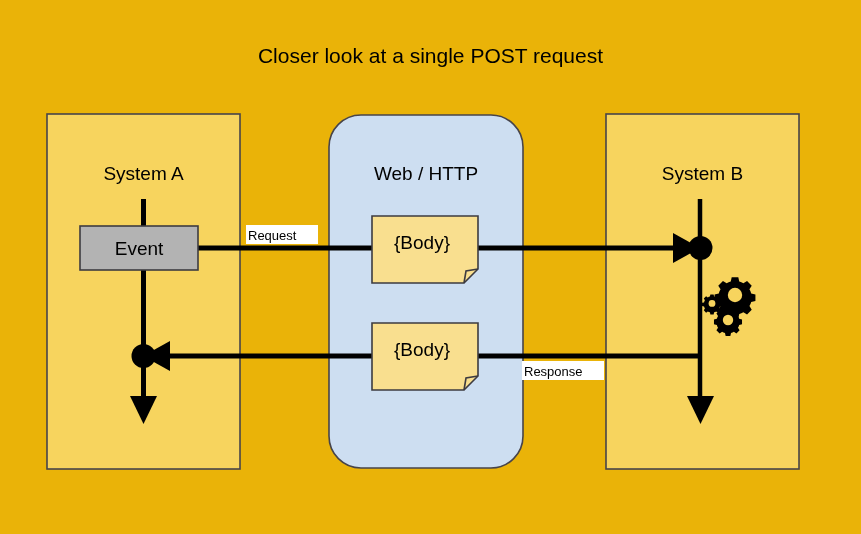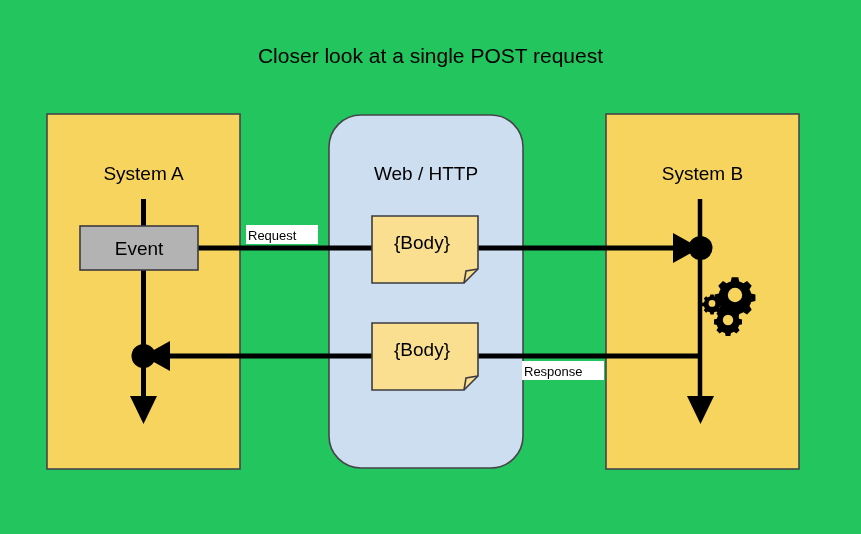--- a/index.html
+++ b/index.html
@@ -65,21 +65,21 @@
   .solid-black {
     fill: #000000;
   }
   .label-bg {
     fill: #ffffff;
   }
 </style>
 </head>
 <body>
 
-<div id="diagram-root" style="background: #22c55e;">
+<div id="diagram-root" style="background: #eab308;">
   <svg id="scene" viewBox="0 0 861 534" xmlns="http://www.w3.org/2000/svg">
 
     <text class="title-text" x="430.5" y="63" text-anchor="middle">Closer look at a single POST request</text>
 
     <g>
       <rect class="lane-rect" x="47" y="114" width="193" height="355" fill="#F7D45E"></rect>
       <text class="lane-label" x="143.5" y="180" text-anchor="middle">System A</text>
     </g>
 
     <g>

